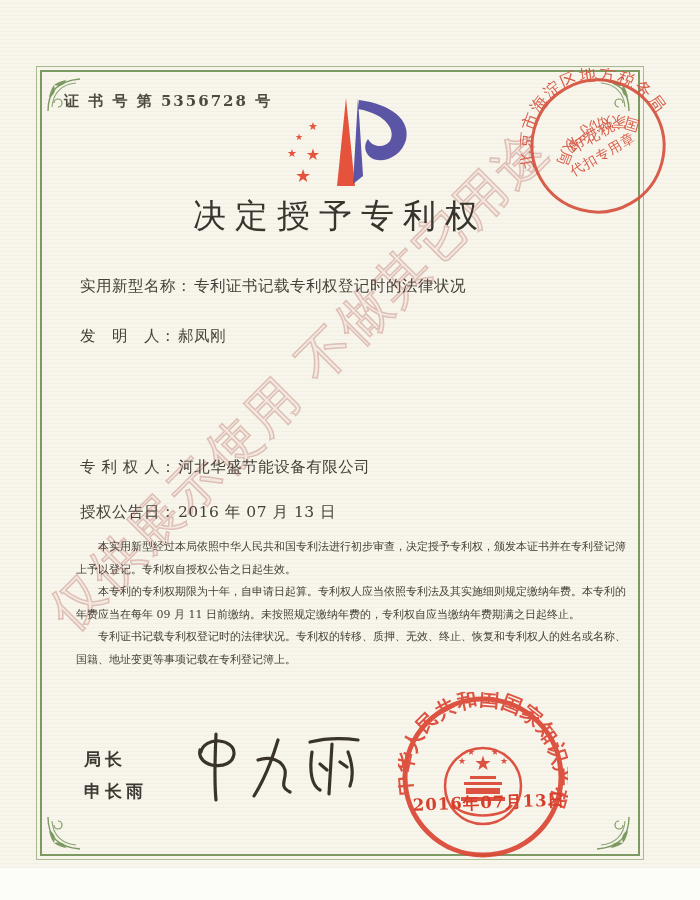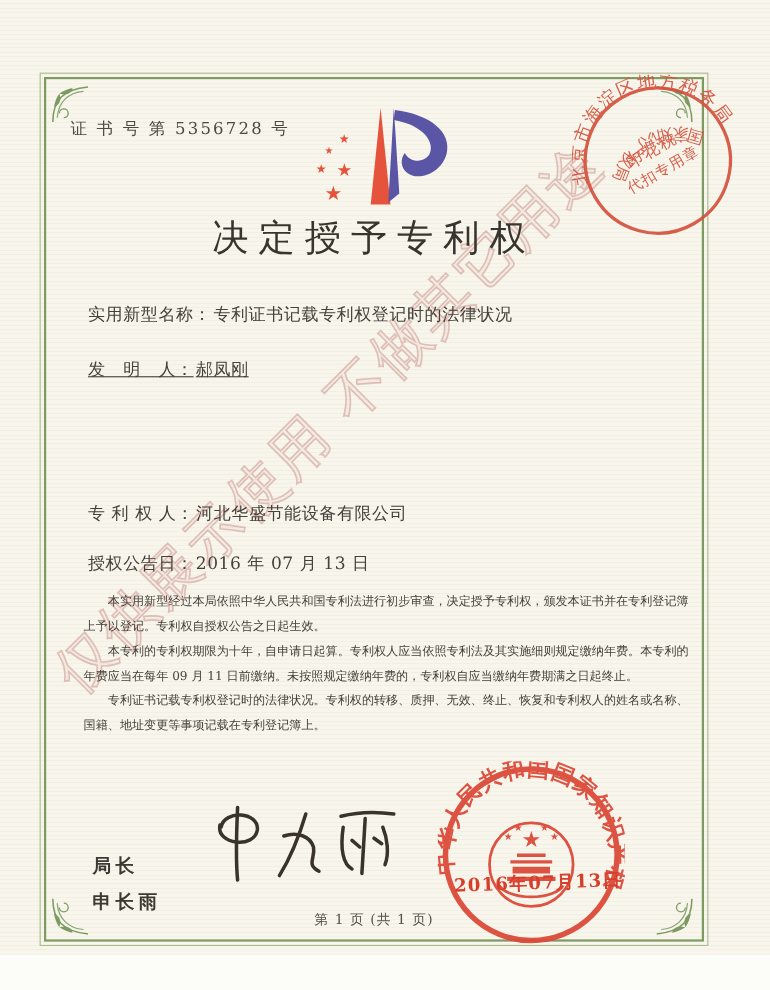--- a/index.html
+++ b/index.html
@@ -16,34 +16,34 @@
       transparent 1px,transparent 4px);
   }
   .scan-bottom{position:absolute;left:0;top:868px;width:700px;height:32px;background:#fcfcf8;}
   .frame-outer{position:absolute;left:36px;top:66px;width:606px;height:792px;border:1px solid #a9ba8e;}
   .frame-inner{position:absolute;left:40px;top:70px;width:596px;height:782px;border:2px solid #7e9a63;}
   .corner{position:absolute;width:40px;height:40px;}
   .corner.tl{left:44px;top:75px;}
   .corner.tr{left:593px;top:75px;transform:scaleX(-1);}
   .corner.bl{left:44px;top:813px;transform:scaleY(-1);}
   .corner.br{left:593px;top:813px;transform:scale(-1,-1);}
-  .cert-no{position:absolute;left:64px;top:108px;font-size:15px;letter-spacing:2px;color:#4e4a42;}
+  .cert-no{position:absolute;left:64px;top:92px;font-size:15px;letter-spacing:2px;color:#4e4a42;font-weight:bold;}
   .logo{position:absolute;left:283px;top:96px;}
   .tax-stamp{position:absolute;left:520px;top:68px;opacity:.92;}
   .title{
     position:absolute;left:38px;top:194px;width:604px;text-align:center;
     font-size:33px;letter-spacing:9px;color:#38342e;font-weight:500;
   }
   .field{position:absolute;left:80px;font-size:15.5px;letter-spacing:.5px;white-space:nowrap;}
   .field .val{margin-left:2px;}
-  .f0{top:276px;} .f1{top:326px;text-decoration:underline;} .f2{top:372px;} .f3{top:413px;} .f4{top:457px;} .f5{top:502px;text-align:right;}
+  .f0{top:276px;} .f1{top:326px;} .f2{top:372px;} .f3{top:413px;} .f4{top:457px;} .f5{top:502px;text-align:right;}
   .paras{position:absolute;left:76px;top:536px;width:550px;font-size:11px;line-height:22.5px;text-align:justify;}
   .paras p{margin:0;text-indent:2em;}
   .signer{position:absolute;left:84px;font-family:"Liberation Sans",sans-serif;
-    font-size:17px;font-weight:600;letter-spacing:4px;color:#3c3832;margin-top:28px;}
+    font-size:17px;font-weight:600;letter-spacing:4px;color:#3c3832;}
   .signer.t{top:748px;} .signer.n{top:780px;}
   .signature{position:absolute;left:192px;top:726px;}
   .seal{position:absolute;left:398px;top:692px;opacity:.93;}
   .seal-date{
     position:absolute;left:404px;top:792px;width:170px;text-align:center;
     font-size:16.5px;font-weight:bold;color:#d63f2c;letter-spacing:1px;transform:rotate(-2deg);
     font-family:"DejaVu Serif",serif;
   }
   .footer{position:absolute;left:38px;top:828px;width:604px;text-align:center;
     font-size:12.5px;letter-spacing:1px;color:#55504a;}
@@ -185,16 +185,15 @@
         <path d="M72,84 h26 v3 h-26 z"></path>
         <path d="M66,90 h38 v3 h-38 z"></path>
         <path d="M68,96 h34 v6 h-34 z"></path>
         <path d="M63,105 h44 v4 h-44 z"></path>
       </g>
       <path d="M56,113 a30,14 0 0 0 58,0" fill="none" stroke-width="2.5" stroke="#dc4736"></path>
     </g>
   </svg>
   <div class="seal-date">2016年07月13日</div>
 
-  <div class="footer">第 1 页 (共 1 页)</div>
 
   <div class="scan-bottom"></div>
 </div>
 
 </body></html>

